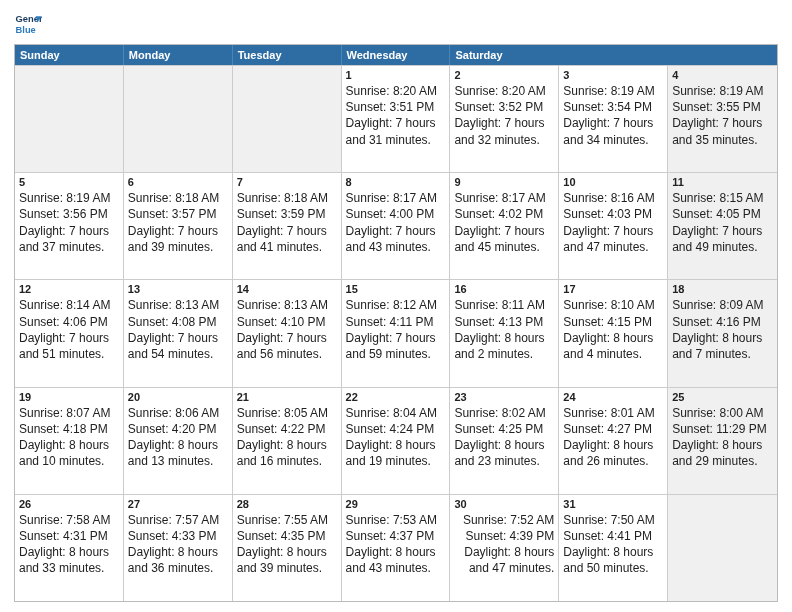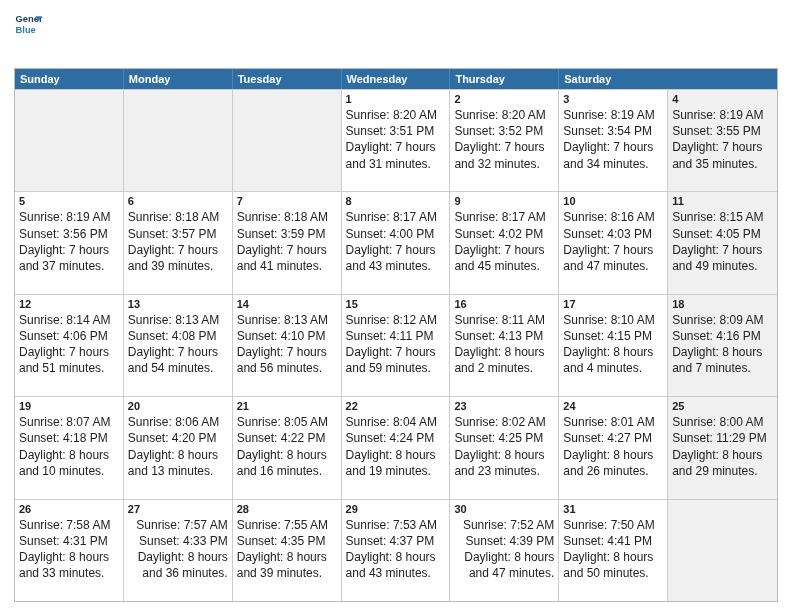--- a/index.html
+++ b/index.html
@@ -43,21 +43,20 @@
     }
     .location {
       font-size: 13px;
       color: #333;
     }
     .calendar {
       flex: 1;
       display: flex;
       flex-direction: column;
       border: 1px solid #bbb;
-      margin-top: 24px;
     }
     .cal-header {
       display: grid;
       grid-template-columns: repeat(7, 1fr);
       background: #2e6da4;
     }
     .cal-header-cell {
       color: #fff;
       font-size: 11px;
       font-weight: bold;
@@ -118,21 +117,20 @@
       <div class="location"></div>
     </div>
   </div>
 
   <div class="calendar">
     <div class="cal-header">
     <div class="cal-header-cell">Sunday</div>
         <div class="cal-header-cell">Monday</div>
         <div class="cal-header-cell">Tuesday</div>
         <div class="cal-header-cell">Wednesday</div>
-        <div class="cal-header-cell">Thursday</div>
         <div class="cal-header-cell">Saturday</div>
       </div>
     <div class="cal-body">
     <div class="cal-row">
           <div class="cal-cell empty shaded"></div>
           <div class="cal-cell empty shaded"></div>
           <div class="cal-cell empty shaded"></div>
           <div class="cal-cell">
             <div class="day-num">1</div>
             <div class="cell-text" style="white-space: pre-line;">Sunrise: 8:20 AM
@@ -318,21 +316,21 @@
         <div class="cal-row">
           <div class="cal-cell">
             <div class="day-num">26</div>
             <div class="cell-text" style="white-space: pre-line;">Sunrise: 7:58 AM
 Sunset: 4:31 PM
 Daylight: 8 hours
 and 33 minutes.</div>
           </div>
           <div class="cal-cell">
             <div class="day-num">27</div>
-            <div class="cell-text" style="white-space: pre-line; text-align: right;">Sunrise: 7:57 AM
+            <div class="cell-text" style="white-space: pre-line;">Sunrise: 7:57 AM
 Sunset: 4:33 PM
 Daylight: 8 hours
 and 36 minutes.</div>
           </div>
           <div class="cal-cell">
             <div class="day-num">28</div>
             <div class="cell-text" style="white-space: pre-line;">Sunrise: 7:55 AM
 Sunset: 4:35 PM
 Daylight: 8 hours
 and 39 minutes.</div>

